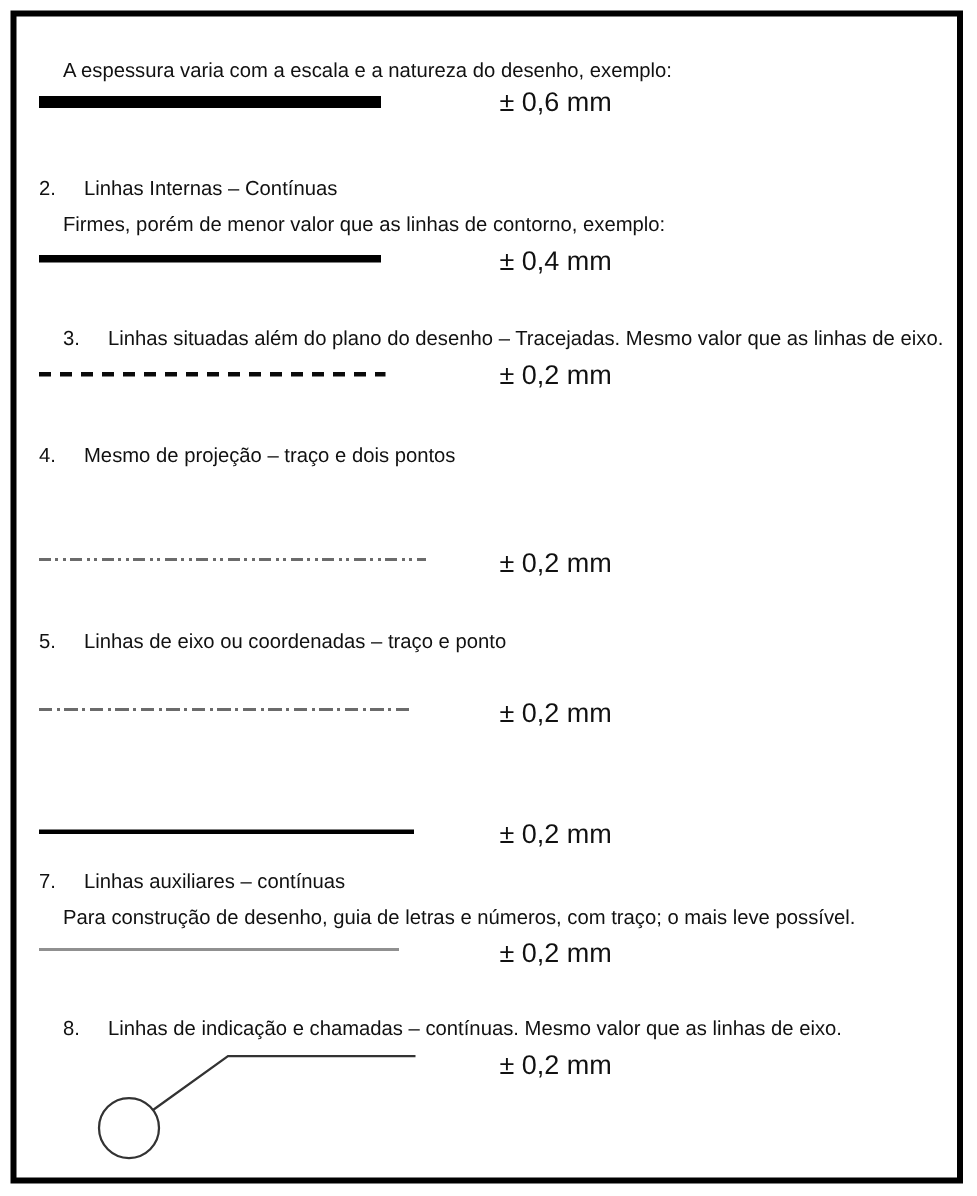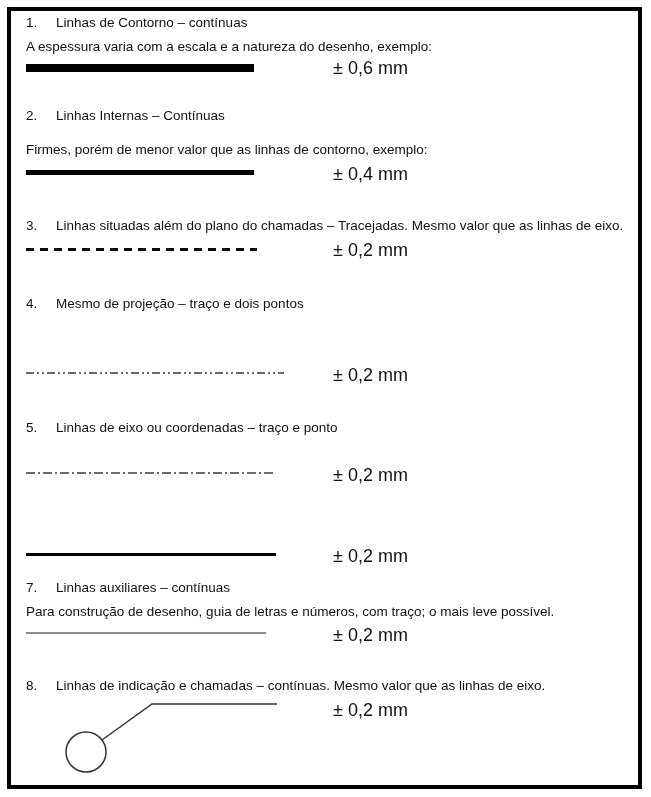--- a/index.html
+++ b/index.html
@@ -23,20 +23,21 @@
     position:absolute;
     left:15px;
     font-size:13.5px;
     line-height:24px;
     white-space:nowrap;
   }
   .num{display:inline-block;width:30px;}
   .body-text{
     white-space:normal;
     width:600px;
+    margin-left:16px;
   }
   .just{text-align:justify;}
   .tol{
     position:absolute;
     left:322px;
     font-size:18px;
     white-space:nowrap;
   }
   .sline{position:absolute;left:15px;}
   .l1{width:228px;height:8px;background:#000;}
@@ -50,31 +51,30 @@
   .l6{width:250px;height:3px;background:#000;}
   .l7{width:240px;height:2px;background:#909090;}
   .leader-svg{position:absolute;left:42px;top:679px;}
 </style>
 </head>
 <body>
 
 <div class="frame">
   <div class="content">
 
-    <div class="row" style="top:0px"><span class="num">1.</span><span>Linhas de Contorno – contínuas</span></div>
     <div class="row body-text" style="top:24px">A espessura varia com a escala e a natureza do desenho, exemplo:</div>
     <div class="sline l1" style="top:53px"></div>
     <span class="tol" style="top:47px">± 0,6 mm</span>
 
-    <div class="row" style="top:93px"><span class="num">2.</span><span>Linhas Internas – Contínuas</span></div>
+    <div class="row" style="top:103px"><span class="num">2.</span><span>Linhas Internas – Contínuas</span></div>
     <div class="row body-text" style="top:127px">Firmes, porém de menor valor que as linhas de contorno, exemplo:</div>
     <div class="sline l2" style="top:159px"></div>
     <span class="tol" style="top:153px">± 0,4 mm</span>
 
-    <div class="row body-text" style="top:203px"><span class="num">3.</span><span>Linhas situadas além do plano do chamadas – Tracejadas. Mesmo valor que as linhas de eixo.</span></div>
+    <div class="row body-text" style="top:203px"><span class="num">3.</span><span>Linhas situadas além do plano do desenho – Tracejadas. Mesmo valor que as linhas de eixo.</span></div>
     <div class="sline l3" style="top:237px"></div>
     <span class="tol" style="top:229px">± 0,2 mm</span>
 
     <div class="row" style="top:281px"><span class="num">4.</span><span>Mesmo de projeção – traço e dois pontos</span></div>
     <div class="sline l4" style="top:361px"></div>
     <span class="tol" style="top:354px">± 0,2 mm</span>
 
     <div class="row" style="top:405px"><span class="num">5.</span><span>Linhas de eixo ou coordenadas – traço e ponto</span></div>
     <div class="sline l5" style="top:461px"></div>
     <span class="tol" style="top:454px">± 0,2 mm</span>

